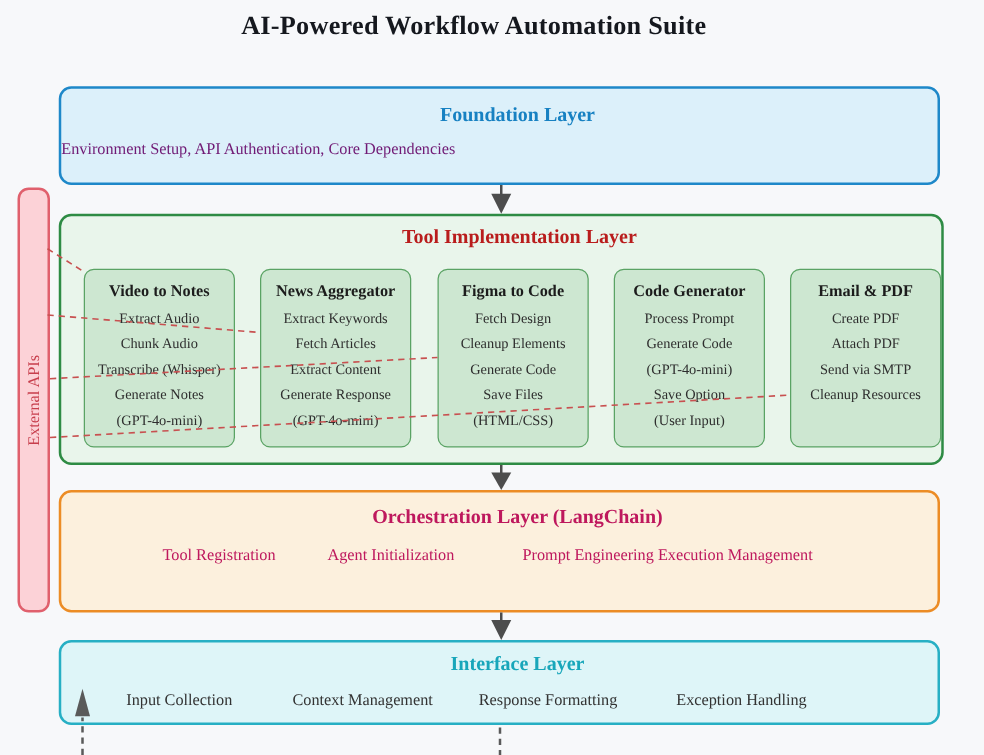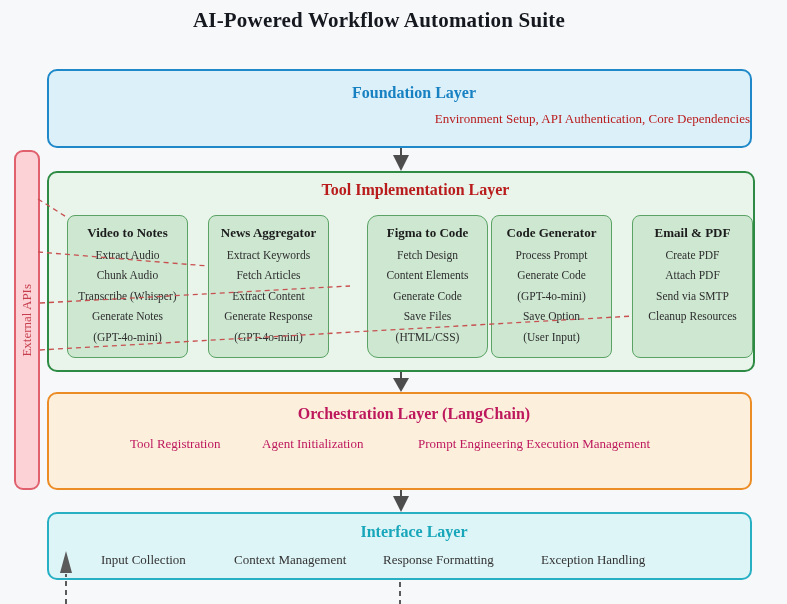--- a/index.html
+++ b/index.html
@@ -32,40 +32,40 @@
     font-size: 16px;
     padding-left: 29px;
   }
   
   #foundation {
     left: 47px; top: 69px; width: 705px; height: 79px;
     background: #dcf0fa; border: 2px solid #1e88c9;
   }
   #foundation .layer-title { margin-top: 13px; color: #1781c2; }
   .foundation-sub {
-    text-align: right; font-size: 13px; color: #b91c1c; margin-top: 9px;
+    text-align: left; font-size: 13px; color: #701a75; margin-top: 9px;
   }
   
   #tools {
     left: 47px; top: 171px; width: 708px; height: 201px;
     background: #e9f5eb; border: 2px solid #2e8b44;
   }
   #tools .layer-title { margin-top: 8px; color: #b91c1c; }
   .tool-box {
     position: absolute;
     top: 42px; width: 121px; height: 143px;
     box-sizing: border-box;
     background: #cde7d1;
     border: 1px solid #5aa364;
     border-radius: 8px;
     text-align: center;
   }
   .tb0 { left: 18px; }
   .tb1 { left: 159px; }
-  .tb2 { left: 318px; border-radius: 11px; }
+  .tb2 { left: 301px; }
   .tb3 { left: 442px; }
   .tb4 { left: 583px; }
   .tool-box-title {
     margin-top: 9px; margin-bottom: 4px;
     font-size: 13px; font-weight: bold; color: #1c1c1c;
   }
   .tool-item { font-size: 11.5px; color: #2e2e2e; line-height: 20.4px; }
   
   #orchestration {
     left: 47px; top: 392px; width: 705px; height: 98px;
@@ -134,21 +134,21 @@
       <div class="tool-item">Extract Keywords</div>
       <div class="tool-item">Fetch Articles</div>
       <div class="tool-item">Extract Content</div>
       <div class="tool-item">Generate Response</div>
       <div class="tool-item">(GPT-4o-mini)</div>
     </div>
 
     <div class="tool-box tb2">
       <div class="tool-box-title">Figma to Code</div>
       <div class="tool-item">Fetch Design</div>
-      <div class="tool-item">Content Elements</div>
+      <div class="tool-item">Cleanup Elements</div>
       <div class="tool-item">Generate Code</div>
       <div class="tool-item">Save Files</div>
       <div class="tool-item">(HTML/CSS)</div>
     </div>
 
     <div class="tool-box tb3">
       <div class="tool-box-title">Code Generator</div>
       <div class="tool-item">Process Prompt</div>
       <div class="tool-item">Generate Code</div>
       <div class="tool-item">(GPT-4o-mini)</div>

